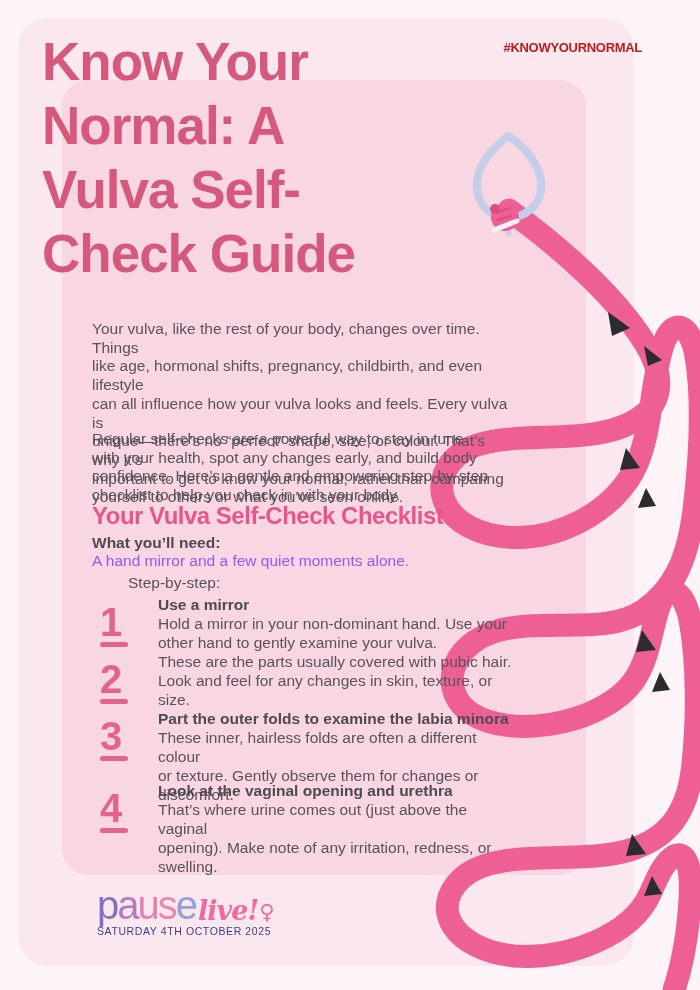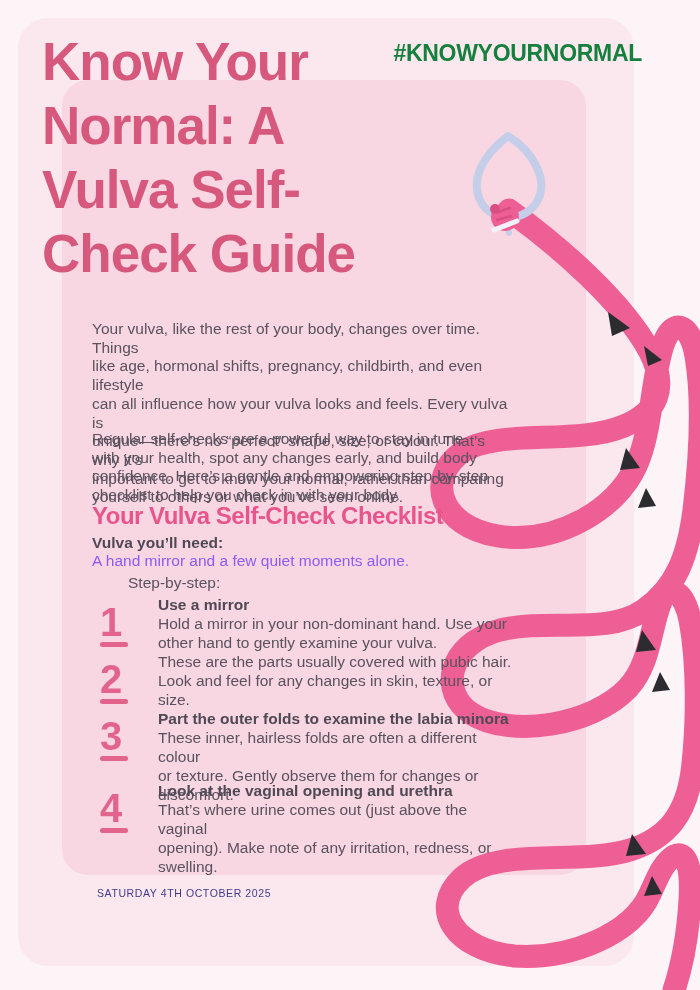--- a/index.html
+++ b/index.html
@@ -17,21 +17,21 @@
     background:#f8d7e2;border-radius:26px;
   }
   .deco-svg{position:absolute;left:0;top:0;width:700px;height:990px;pointer-events:none;}
   .title{
     position:absolute;left:42px;top:30px;width:440px;
     font-size:53px;line-height:64px;font-weight:bold;letter-spacing:-1px;
     color:#d6597d;white-space:pre-line;
   }
   .hashtag{
     position:absolute;right:58px;top:40px;
-    font-size:23px;font-weight:bold;letter-spacing:-0.3px;color:#15803d;
+    font-size:13px;font-weight:bold;letter-spacing:-0.3px;color:#b91c1c;
   }
   .para{
     position:absolute;left:0;width:424px;
     font-size:15.5px;line-height:18.7px;white-space:pre-line;color:#59525e;
   }
   .para-1{top:320px;}
   .para-2{top:430px;}
   .checklist-heading{
     position:absolute;left:0;top:502px;
     font-size:24px;font-weight:bold;letter-spacing:-0.5px;color:#e8548b;
@@ -139,21 +139,21 @@
 can all influence how your vulva looks and feels. Every vulva is
 unique—there’s no “perfect” shape, size, or colour. That’s why it’s
 important to get to know your normal, rather than comparing
 yourself to others or what you’ve seen online.</div>
 <div class="para para-2" style="left:92px;">Regular self-checks are a powerful way to stay in tune
 with your health, spot any changes early, and build body
 confidence. Here’s a gentle and empowering step-by-step
 checklist to help you check in with your body.</div>
 
 <div class="checklist-heading" style="left:92px;position:absolute;top:502px;">Your Vulva Self-Check Checklist</div>
-<div class="need-label" style="left:92px;">Vulva you’ll need:</div>
+<div class="need-label" style="left:92px;">What you’ll need:</div>
 <div class="need-text" style="left:92px;">A hand mirror and a few quiet moments alone.</div>
 <div class="steps-label" style="left:92px;margin-left:36px;">Step-by-step:</div>
 
 <div class="step step-1">
   <div class="step-num-col">
     <div class="step-number">1</div>
     <div class="step-underline"></div>
   </div>
   <div class="step-text">
     <div class="step-heading">Use a mirror</div>
@@ -193,14 +193,19 @@
   </div>
   <div class="step-text">
     <div class="step-heading">Look at the vaginal opening and urethra</div>
     <div class="step-body">That’s where urine comes out (just above the vaginal
 opening). Make note of any irritation, redness, or
 swelling.</div>
   </div>
 </div>
 
 <div class="footer-logo">
+  <div class="brand-row">
+    <span class="brand-word"><span class="bl-p">p</span><span class="bl-a">a</span><span class="bl-u">u</span><span class="bl-s">s</span><span class="bl-e">e</span></span>
+    <span class="brand-live">live!</span>
+    <span class="female-symbol">♀</span>
+  </div>
   <div class="brand-date">SATURDAY 4TH OCTOBER 2025</div>
 </div>
 
 </body></html>

